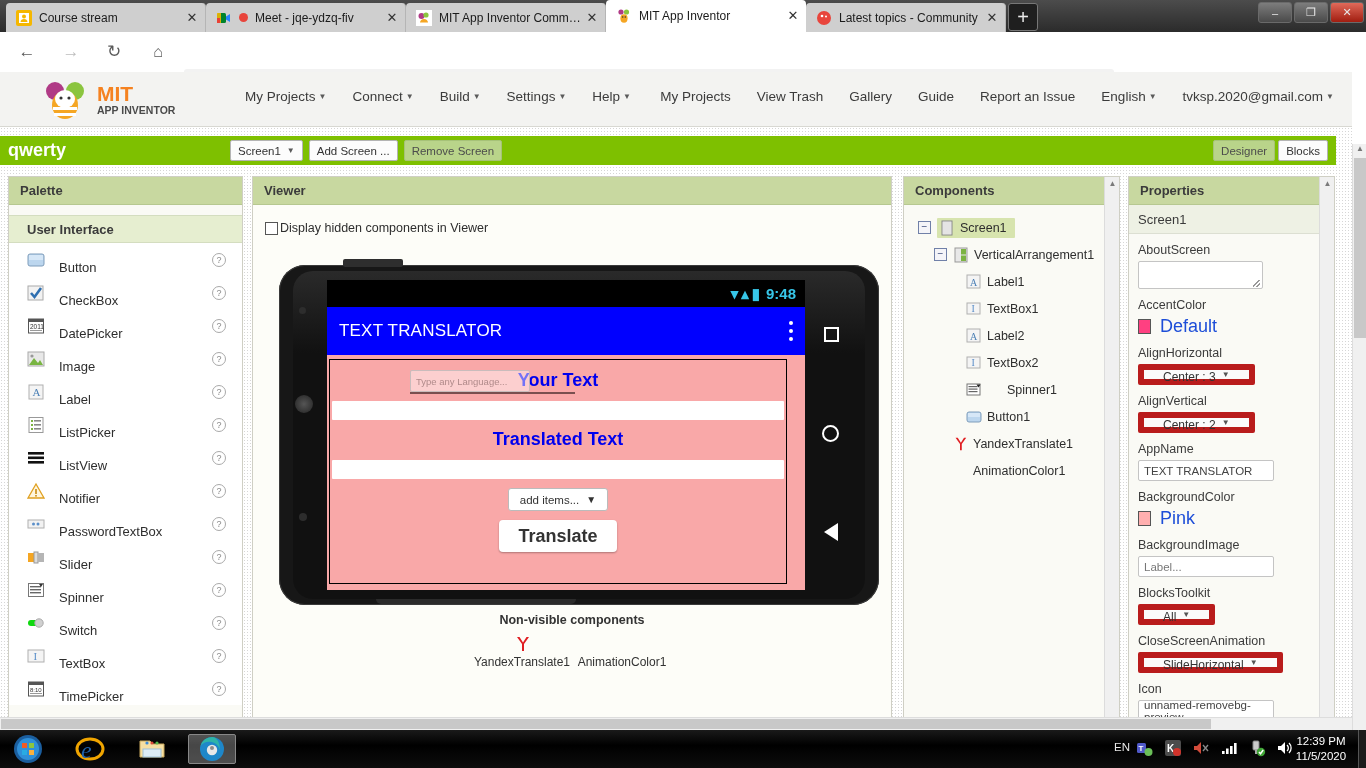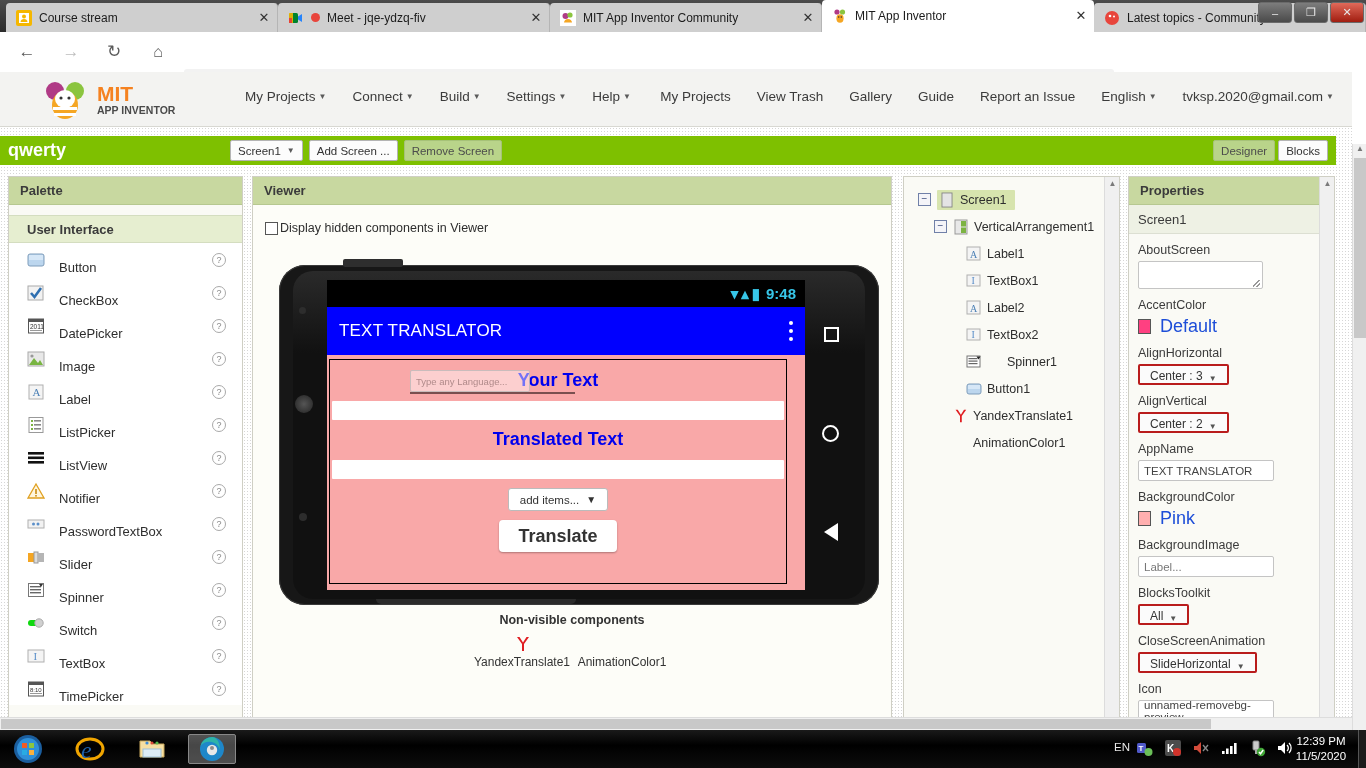--- a/index.html
+++ b/index.html
@@ -11,21 +11,21 @@
     -webkit-font-smoothing: antialiased;
   }
   
   #browser-window { position:absolute; left:0; top:0; width:1366px; height:730px; background:#ffffff; }
   #titlebar {
     position:absolute; left:0; top:0; width:1366px; height:32px;
     background:linear-gradient(#4c4c4c,#2b2b2b);
   }
   .tabstrip { position:absolute; left:6px; top:0; height:32px; display:flex; align-items:flex-end; }
   .tab {
-    height:29px; width:272px; display:flex; align-items:center;
+    height:29px; width:200px; display:flex; align-items:center;
     background:#cfcfcf; color:#1b1b1b; margin-top:3px;
     border-top-left-radius:4px; border-top-right-radius:4px;
     padding:0 4px 0 10px; position:relative; font-size:12px;
     border-right:1px solid #b5b5b5;
   }
   .tab.active { background:#ffffff; height:32px; margin-top:0; border-right:none; z-index:3;}
   .tab .favicon { width:16px; height:16px; flex:0 0 16px; margin-right:7px; position:relative; }
   .tab .tab-title { flex:1 1 auto; white-space:nowrap; overflow:hidden; text-overflow:ellipsis; font-size:12px; }
   .tab .tab-close { width:18px; height:18px; flex:0 0 18px; color:#333; font-size:13px; line-height:18px; text-align:center; }
   .newtab {
@@ -173,22 +173,22 @@
   .prow { padding:9px 9px 0 9px; }
   .pname { font-size:12.5px; color:#3b3b3b; margin-bottom:4px; }
   .ptext { height:21px; background:#fff; border:1px solid #c4c4c4; border-radius:2px; font-size:11.5px; color:#444;
       display:flex; align-items:center; padding-left:5px; }
   .ptextarea { height:28px; background:#fff; border:1px solid #c4c4c4; border-radius:2px; position:relative; }
   .ptextarea::after { content:""; position:absolute; right:2px; bottom:1px; width:7px; height:7px;
       background:linear-gradient(135deg,transparent 40%, #999 40%, #999 55%, transparent 55%, transparent 70%, #999 70%, #999 85%, transparent 85%); }
   .pcolor { display:flex; align-items:center; }
   .pcolor .sw { width:13px; height:15px; border:1px solid #555; margin-right:9px; }
   .pcolor .cn { font-size:18px; color:#1d4ed8; }
-  .psel { display:inline-flex; align-items:flex-end; height:21px; background:#fbfbfb; border:2px solid #b91c1c;
-      border-radius:2px; font-size:12px; color:#333; padding:0 10px; }
+  .psel { display:inline-flex; align-items:flex-start; height:21px; background:#fbfbfb; border:6px solid #b91c1c;
+      border-radius:2px; font-size:12px; color:#333; padding:0 19px; }
   .psel .dc { font-size:8px; margin-left:6px; color:#555; }
 
   
   .vscroll { position:absolute; right:0; top:0; width:15px; background:#f0f0f0; border-left:1px solid #dcdcdc; }
   .vscroll .thumb { position:absolute; left:2px; width:11px; background:#c2c2c2; border-radius:1px; }
   .arrowbtn { position:absolute; left:2px; width:11px; height:12px; color:#7a7a7a; font-size:8px; text-align:center; line-height:12px;}
   #page-scroll { position:absolute; right:0; top:72px; width:14px; height:658px; background:#f0f0f0; border-left:1px solid #ddd; }
   #page-scroll .thumb { position:absolute; left:1px; top:14px; width:12px; height:180px; background:#c8c8c8; }
   #hscroll { position:absolute; left:0; bottom:0; width:1352px; height:13px; background:#f0f0f0; border-top:1px solid #ddd;}
   #hscroll .thumb { position:absolute; left:1px; top:1px; width:1210px; height:10px; background:#c8c8c8; }
@@ -569,20 +569,21 @@
             <div class="nv">
               <div class="ic"></div>
               <span>AnimationColor1</span>
             </div>
           </div>
         </div>
       </div>
     </div>
 
     <div class="panel" id="components">
+      <div class="panel-head">Components</div>
       <div class="tree">
 
         <div class="tnode sel" style="padding-left:8px;">
           <span class="toggle">−</span>
           <span class="lblbox" style="display:flex;align-items:center;">
             <span class="ticon"><svg width="16" height="16">
                   <rect x="3" y="1" width="10" height="14" fill="#f2f2f2" stroke="#888"></rect>
                   <rect x="4" y="2" width="8" height="12" fill="#e4e4e4"></rect>
                 </svg></span>
             <span>Screen1</span>

